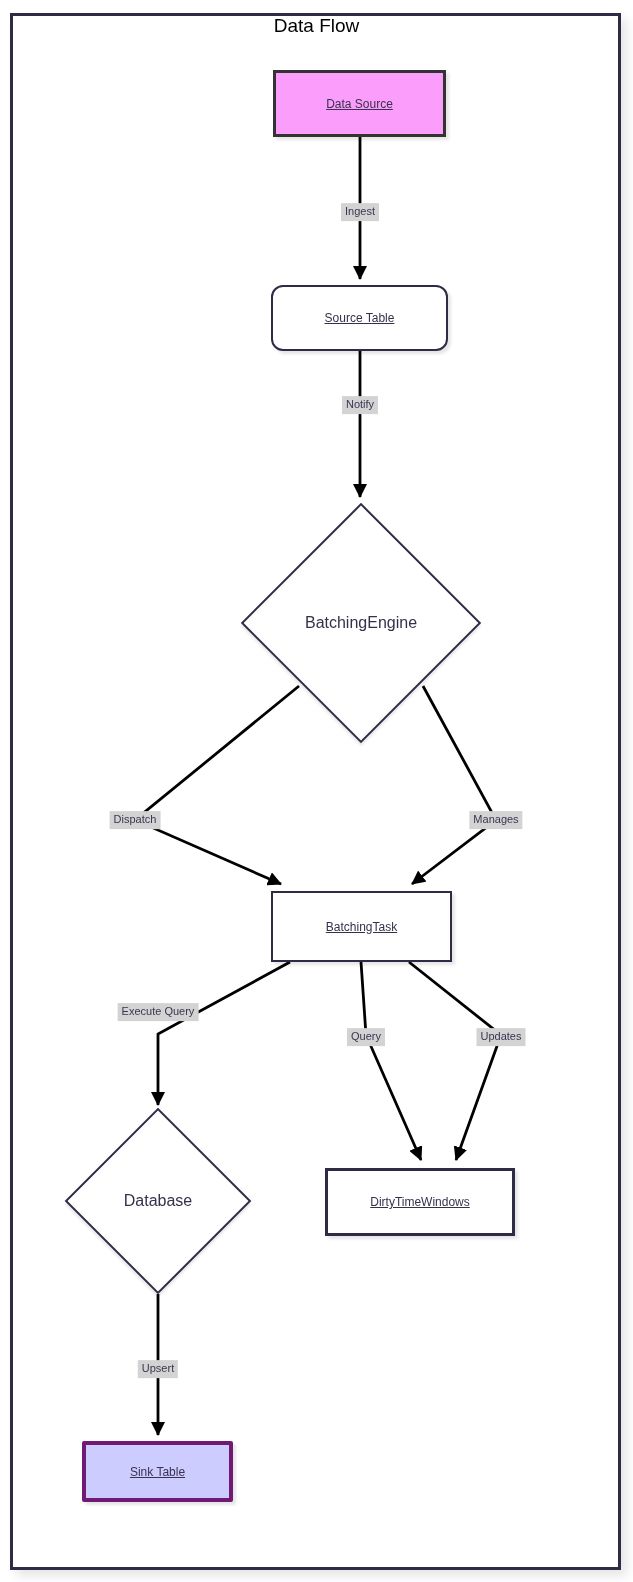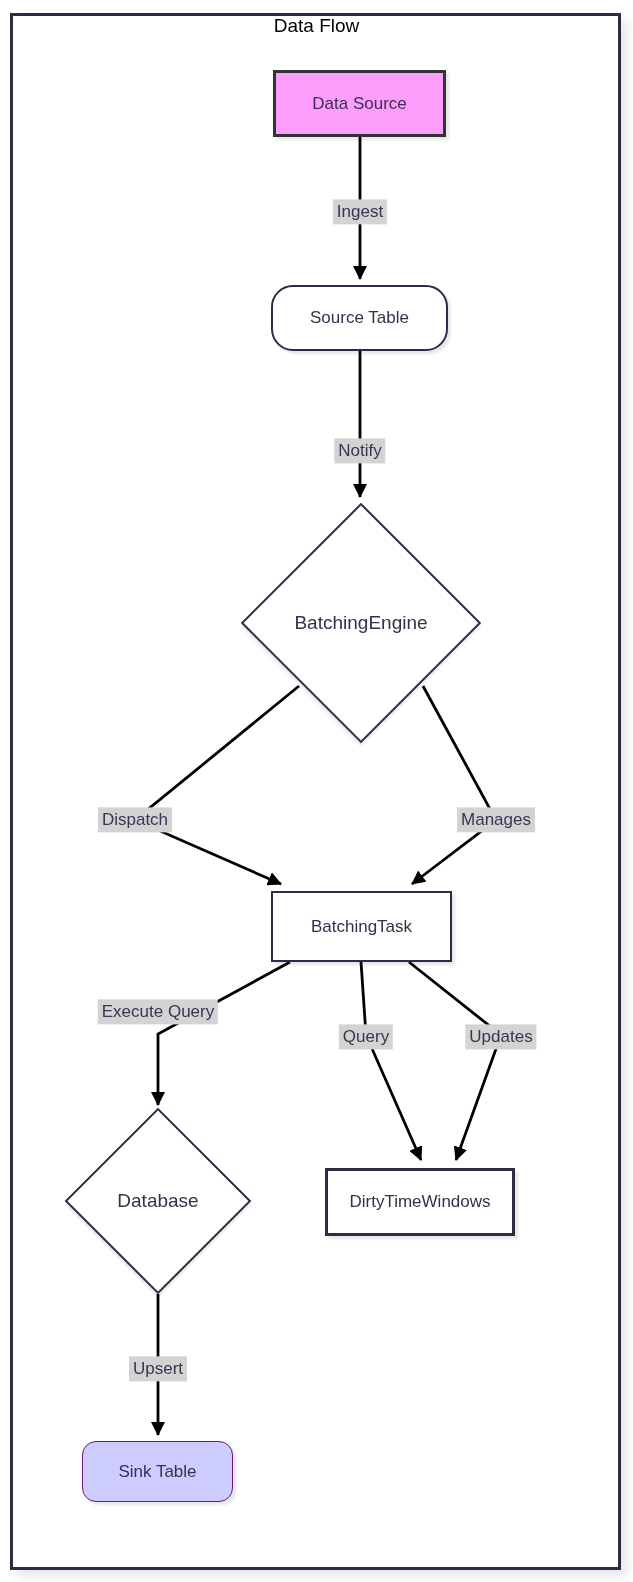--- a/index.html
+++ b/index.html
@@ -16,39 +16,40 @@
   .diagram{position:absolute;left:0;top:0;width:633px;height:1582px;padding-left:46px;}
   .title{
     position:absolute;left:0;top:15px;width:633px;text-align:center;
     font-size:19px;color:#000000;
   }
   svg.edge-layer{position:absolute;left:0;top:0;width:633px;height:1582px;}
   .edge-path{stroke:#000000;stroke-width:2.8;fill:none;}
   .node{
     position:absolute;box-sizing:border-box;display:flex;
     align-items:center;justify-content:center;text-align:left;
-    font-size:17px;color:#36304a;background:#ffffff;
+    font-size:12px;color:#36304a;background:#ffffff;
     box-shadow:3px 3px 3px rgba(0,0,0,0.10);
+    text-decoration:underline;
   }
   .node.rect{border:2.5px solid #2e2b45;}
-  .node.rounded{border:2.5px solid #2e2b45;border-radius:22px;}
+  .node.rounded{border:2.5px solid #2e2b45;border-radius:12px;}
   .node.pink{background:#fb9efb;border:3px solid #333333;color:#3b3050;}
-  .node.lavender{background:#ccccff;border:1px solid #701a75;border-radius:14px;color:#3b3050;}
+  .node.lavender{background:#ccccff;border:4px solid #701a75;border-radius:2px;color:#3b3050;}
   .diamond{
     position:absolute;box-sizing:border-box;background:#ffffff;
     border:2.5px solid #2e2b45;transform:rotate(45deg);
     box-shadow:2px 2px 3px rgba(0,0,0,0.10);
   }
   .diamond-label{
-    position:absolute;text-align:center;font-size:19px;color:#36304a;
+    position:absolute;text-align:center;font-size:16px;color:#36304a;
     transform:translate(-50%,-50%);white-space:nowrap;
   }
   .edge-label{
     position:absolute;transform:translate(-50%,-50%);
-    background:#d3d3d3;color:#3b3552;font-size:17px;
+    background:#d3d3d3;color:#3b3552;font-size:11px;
     padding:2px 4px;white-space:nowrap;line-height:1.25;
   }
 </style>
 </head>
 <body>
 
 <div class="frame"></div>
 
 <div class="diagram">
 
@@ -64,21 +65,21 @@
     <path class="edge-path" d="M360,351 L360,497" marker-end="url(#arrow)"></path>
     <path class="edge-path" d="M299,686 L135,820 L281,884" marker-end="url(#arrow)"></path>
     <path class="edge-path" d="M423,686 L496,820 L412,884" marker-end="url(#arrow)"></path>
     <path class="edge-path" d="M290,962 L158,1034 L158,1105" marker-end="url(#arrow)"></path>
     <path class="edge-path" d="M361,962 L366,1035 L421,1160" marker-end="url(#arrow)"></path>
     <path class="edge-path" d="M409,962 L501,1035 L456,1160" marker-end="url(#arrow)"></path>
     <path class="edge-path" d="M158,1294 L158,1435" marker-end="url(#arrow)"></path>
   </svg>
 
   <div class="edge-label" style="left:360px;top:212px">Ingest</div>
-  <div class="edge-label" style="left:360px;top:451px">Notify</div>
+  <div class="edge-label" style="left:360px;top:405px">Notify</div>
   <div class="edge-label" style="left:135px;top:820px">Dispatch</div>
   <div class="edge-label" style="left:496px;top:820px">Manages</div>
   <div class="edge-label" style="left:158px;top:1012px">Execute Query</div>
   <div class="edge-label" style="left:366px;top:1037px">Query</div>
   <div class="edge-label" style="left:501px;top:1037px">Updates</div>
   <div class="edge-label" style="left:158px;top:1369px">Upsert</div>
 
   <div class="node pink" style="left:273px;top:70px;width:173px;height:67px">
     <span>Data Source</span>
   </div>

